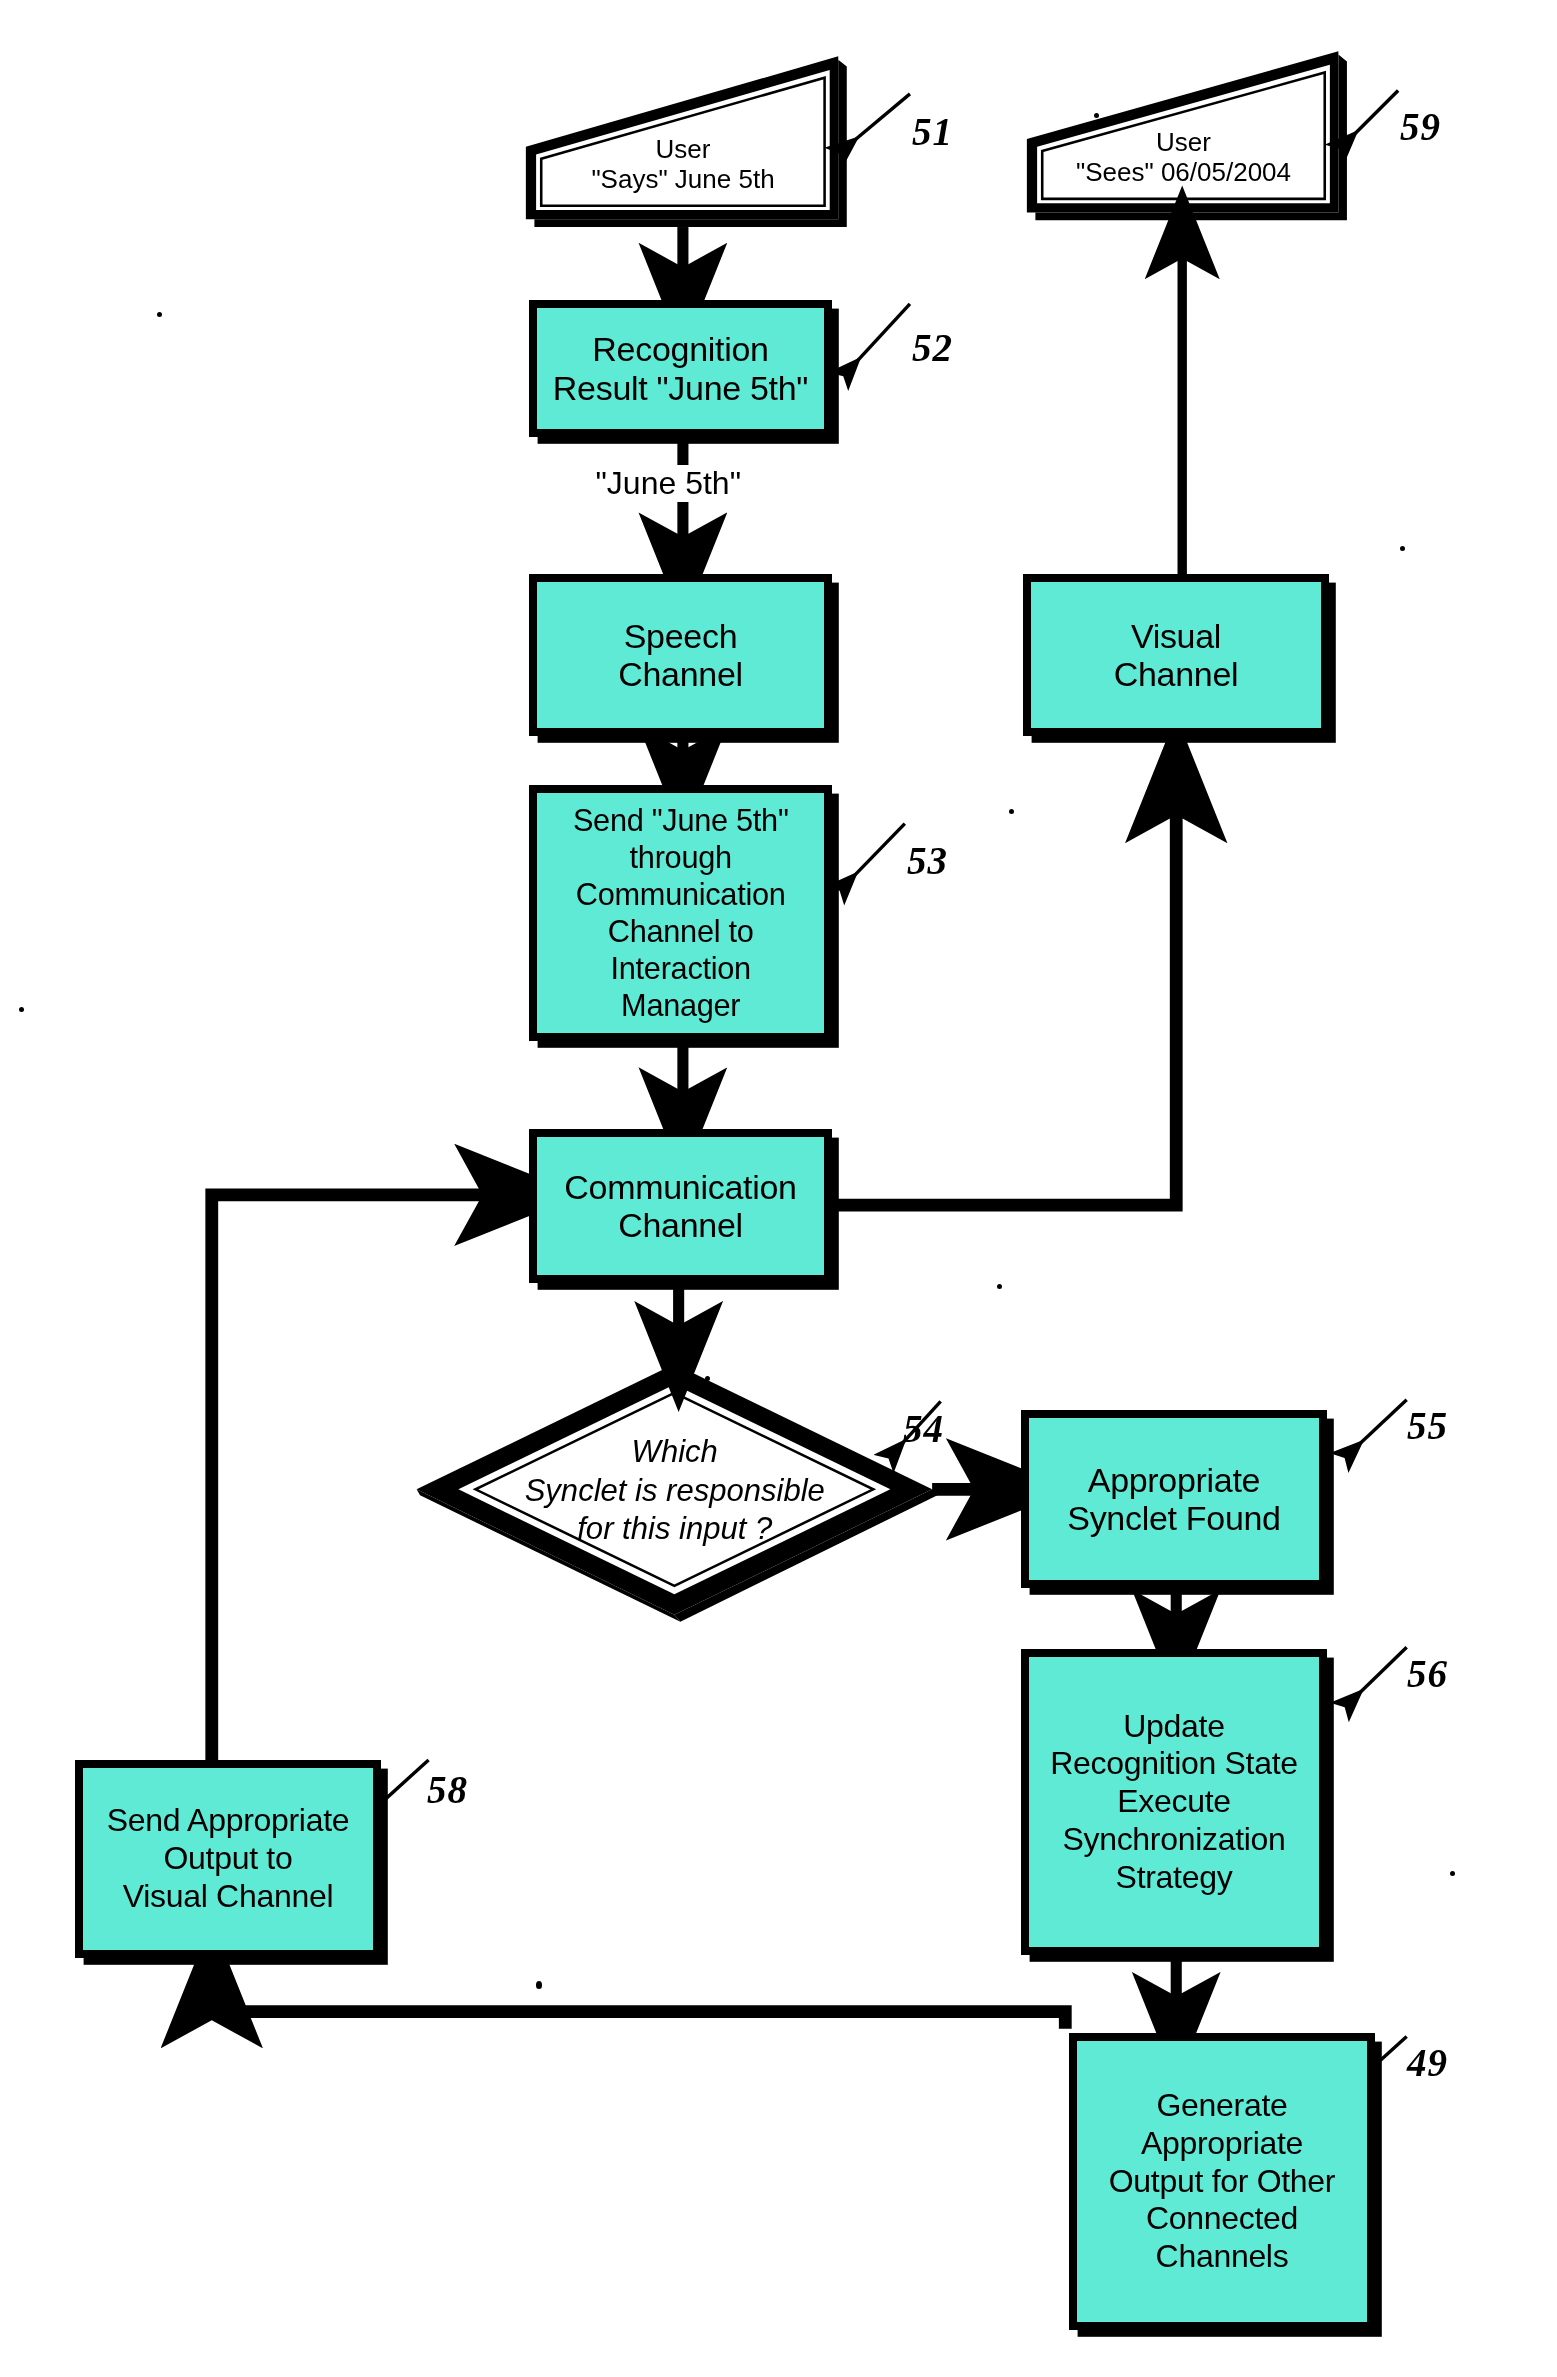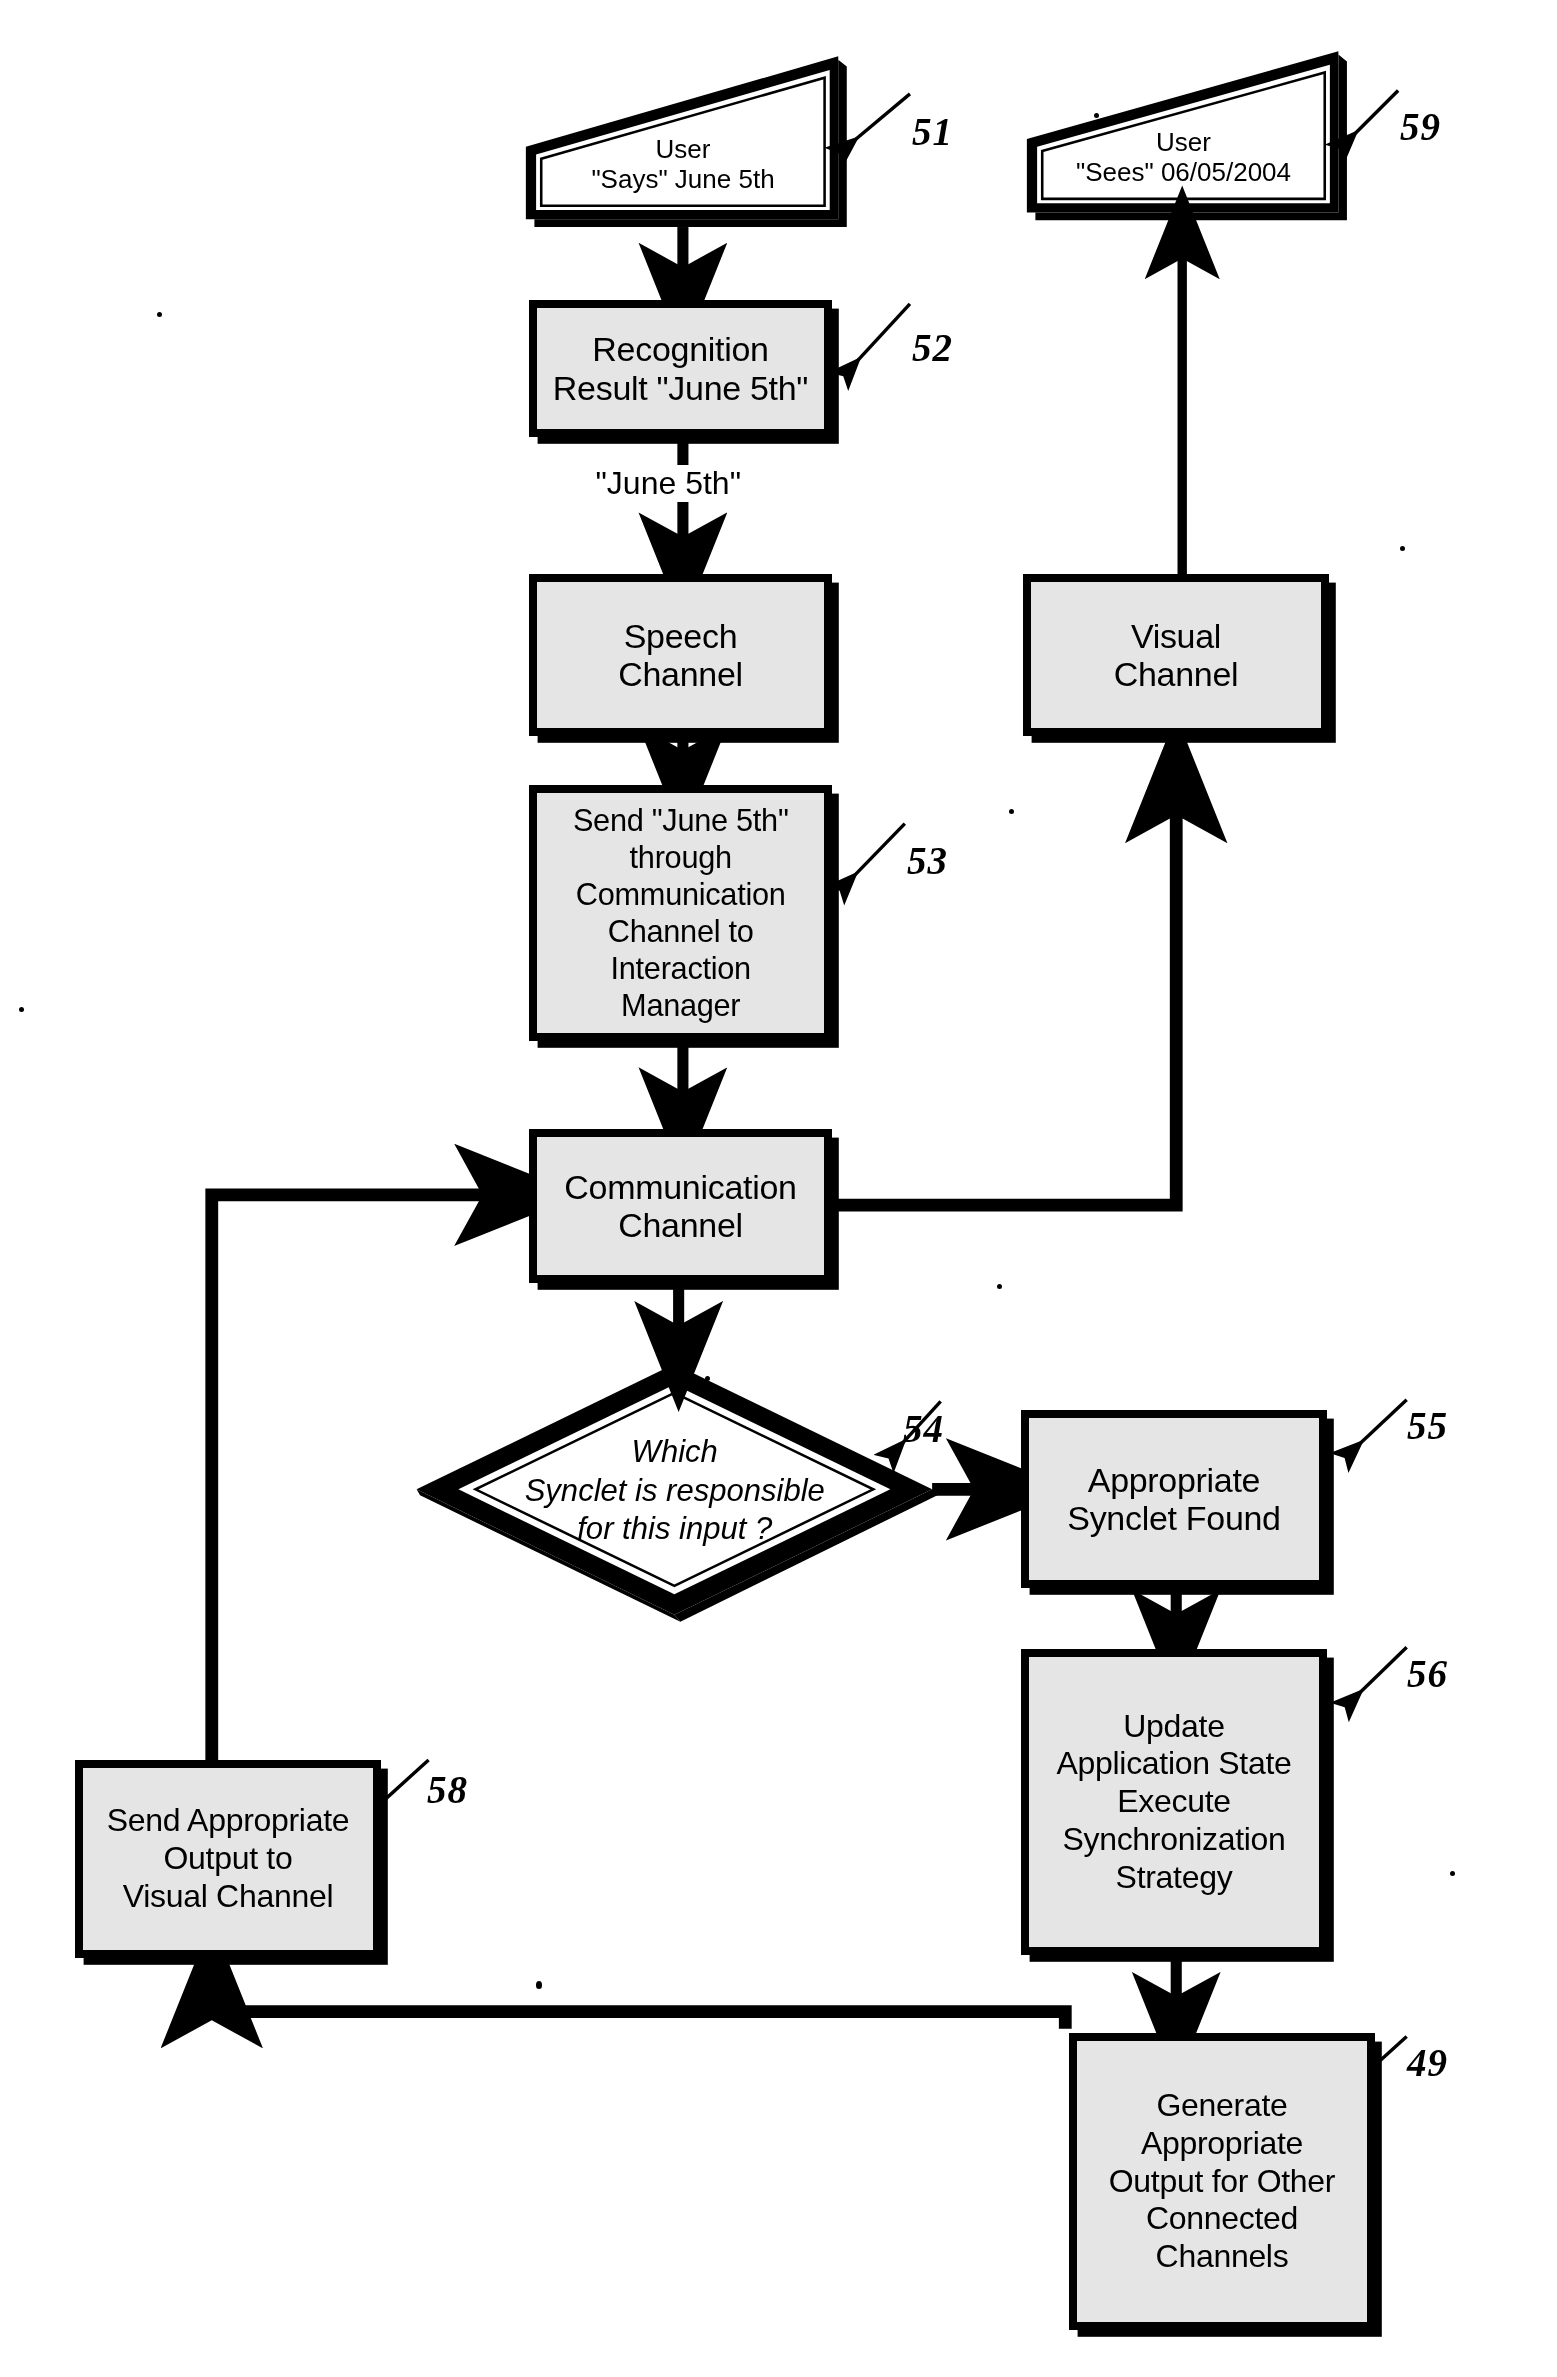--- a/index.html
+++ b/index.html
@@ -12,21 +12,21 @@
     overflow:hidden;
     color:#000;
   }
   #stage{position:absolute;left:0;top:0;width:1557px;height:2377px;}
   #stage svg{position:absolute;left:0;top:0;width:1557px;height:2377px;}
 
   
   .node{
     position:absolute;
     box-sizing:border-box;
-    background:#e5e5e5;
+    background:#5eead4;
     border:6px solid #000;
     box-shadow:7.7px 7.7px 0 -0.9px #000;
     display:flex;
     align-items:center;
     justify-content:center;
     text-align:center;
   }
   .node .inner{
     box-sizing:border-box;
     width:100%;
@@ -267,21 +267,21 @@
     <div class="inner">
       <div class="txt">Appropriate
 Synclet Found</div>
     </div>
   </div>
   <div class="ref" style="left:1407px;top:1359px;">55</div>
 
   <div class="node tight" style="left:1021px;top:1649px;width:306px;height:306px;">
     <div class="inner">
       <div class="txt">Update
-Application State
+Recognition State
 Execute
 Synchronization
 Strategy</div>
     </div>
   </div>
   <div class="ref" style="left:1407px;top:1607px;">56</div>
 
   <div class="node tight" style="left:1021px;top:2033px;width:306px;height:297px;margin-left:48px;">
     <div class="inner">
       <div class="txt">Generate

